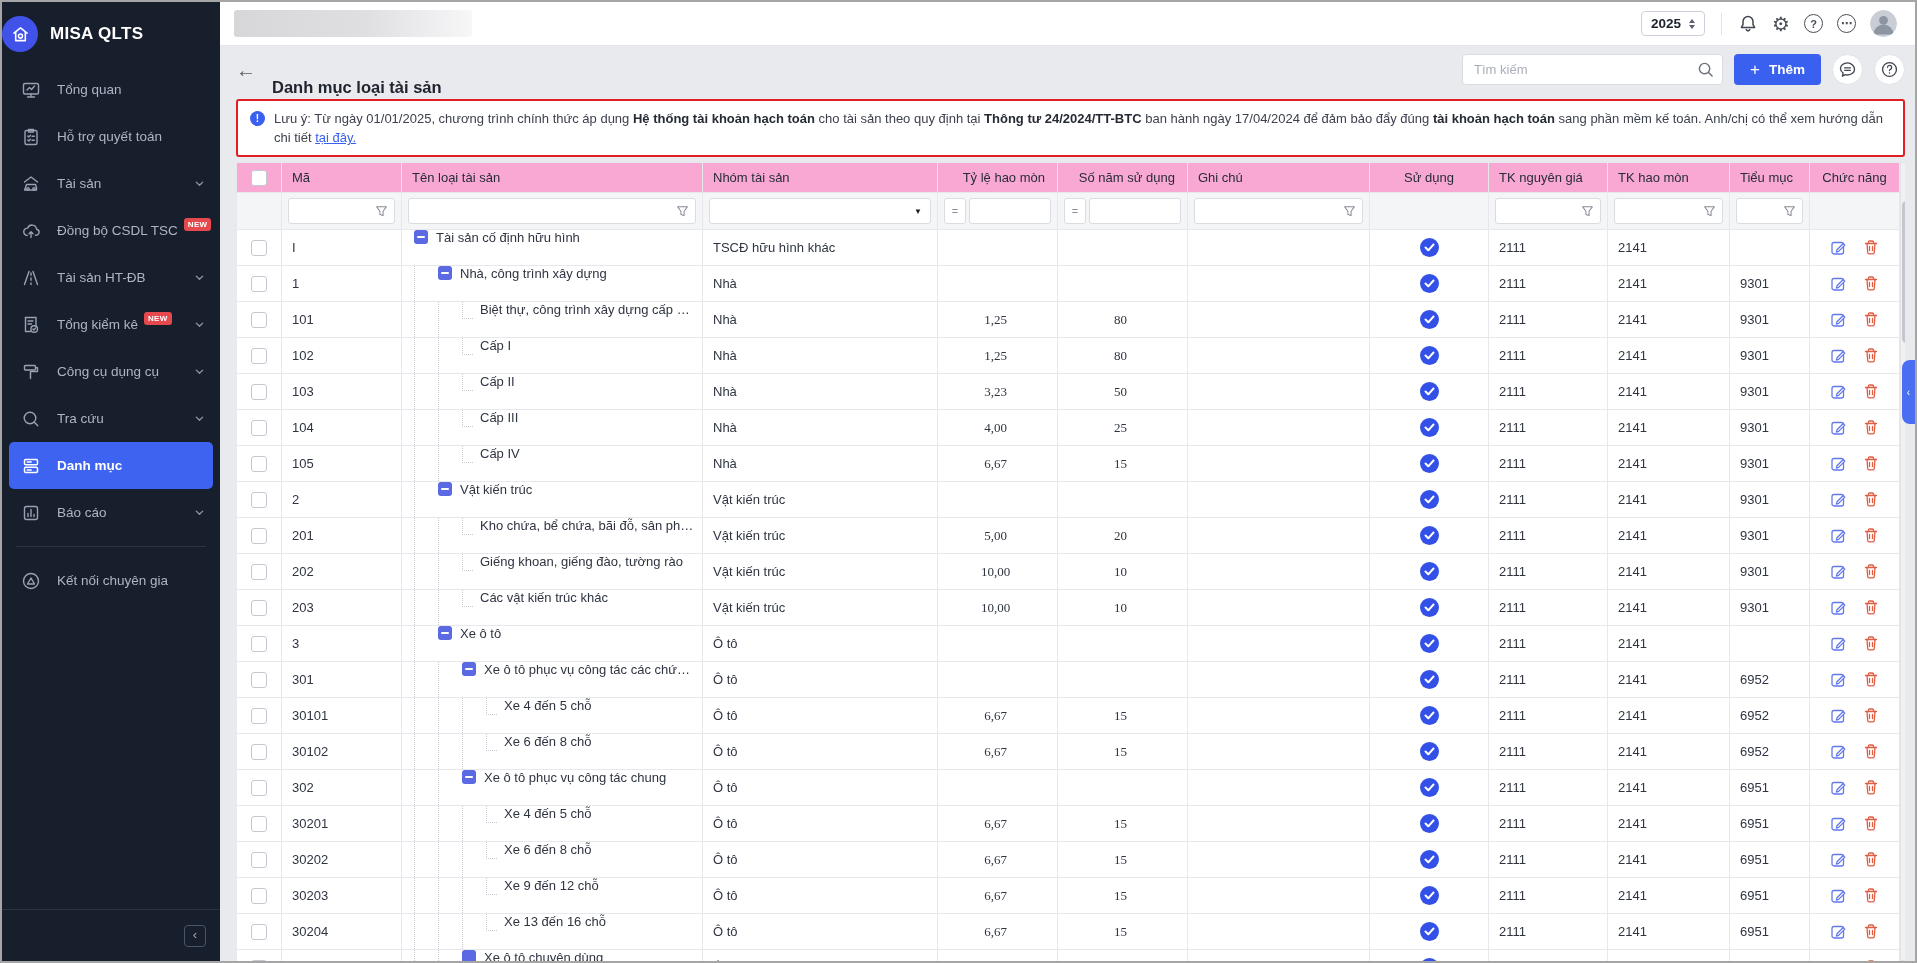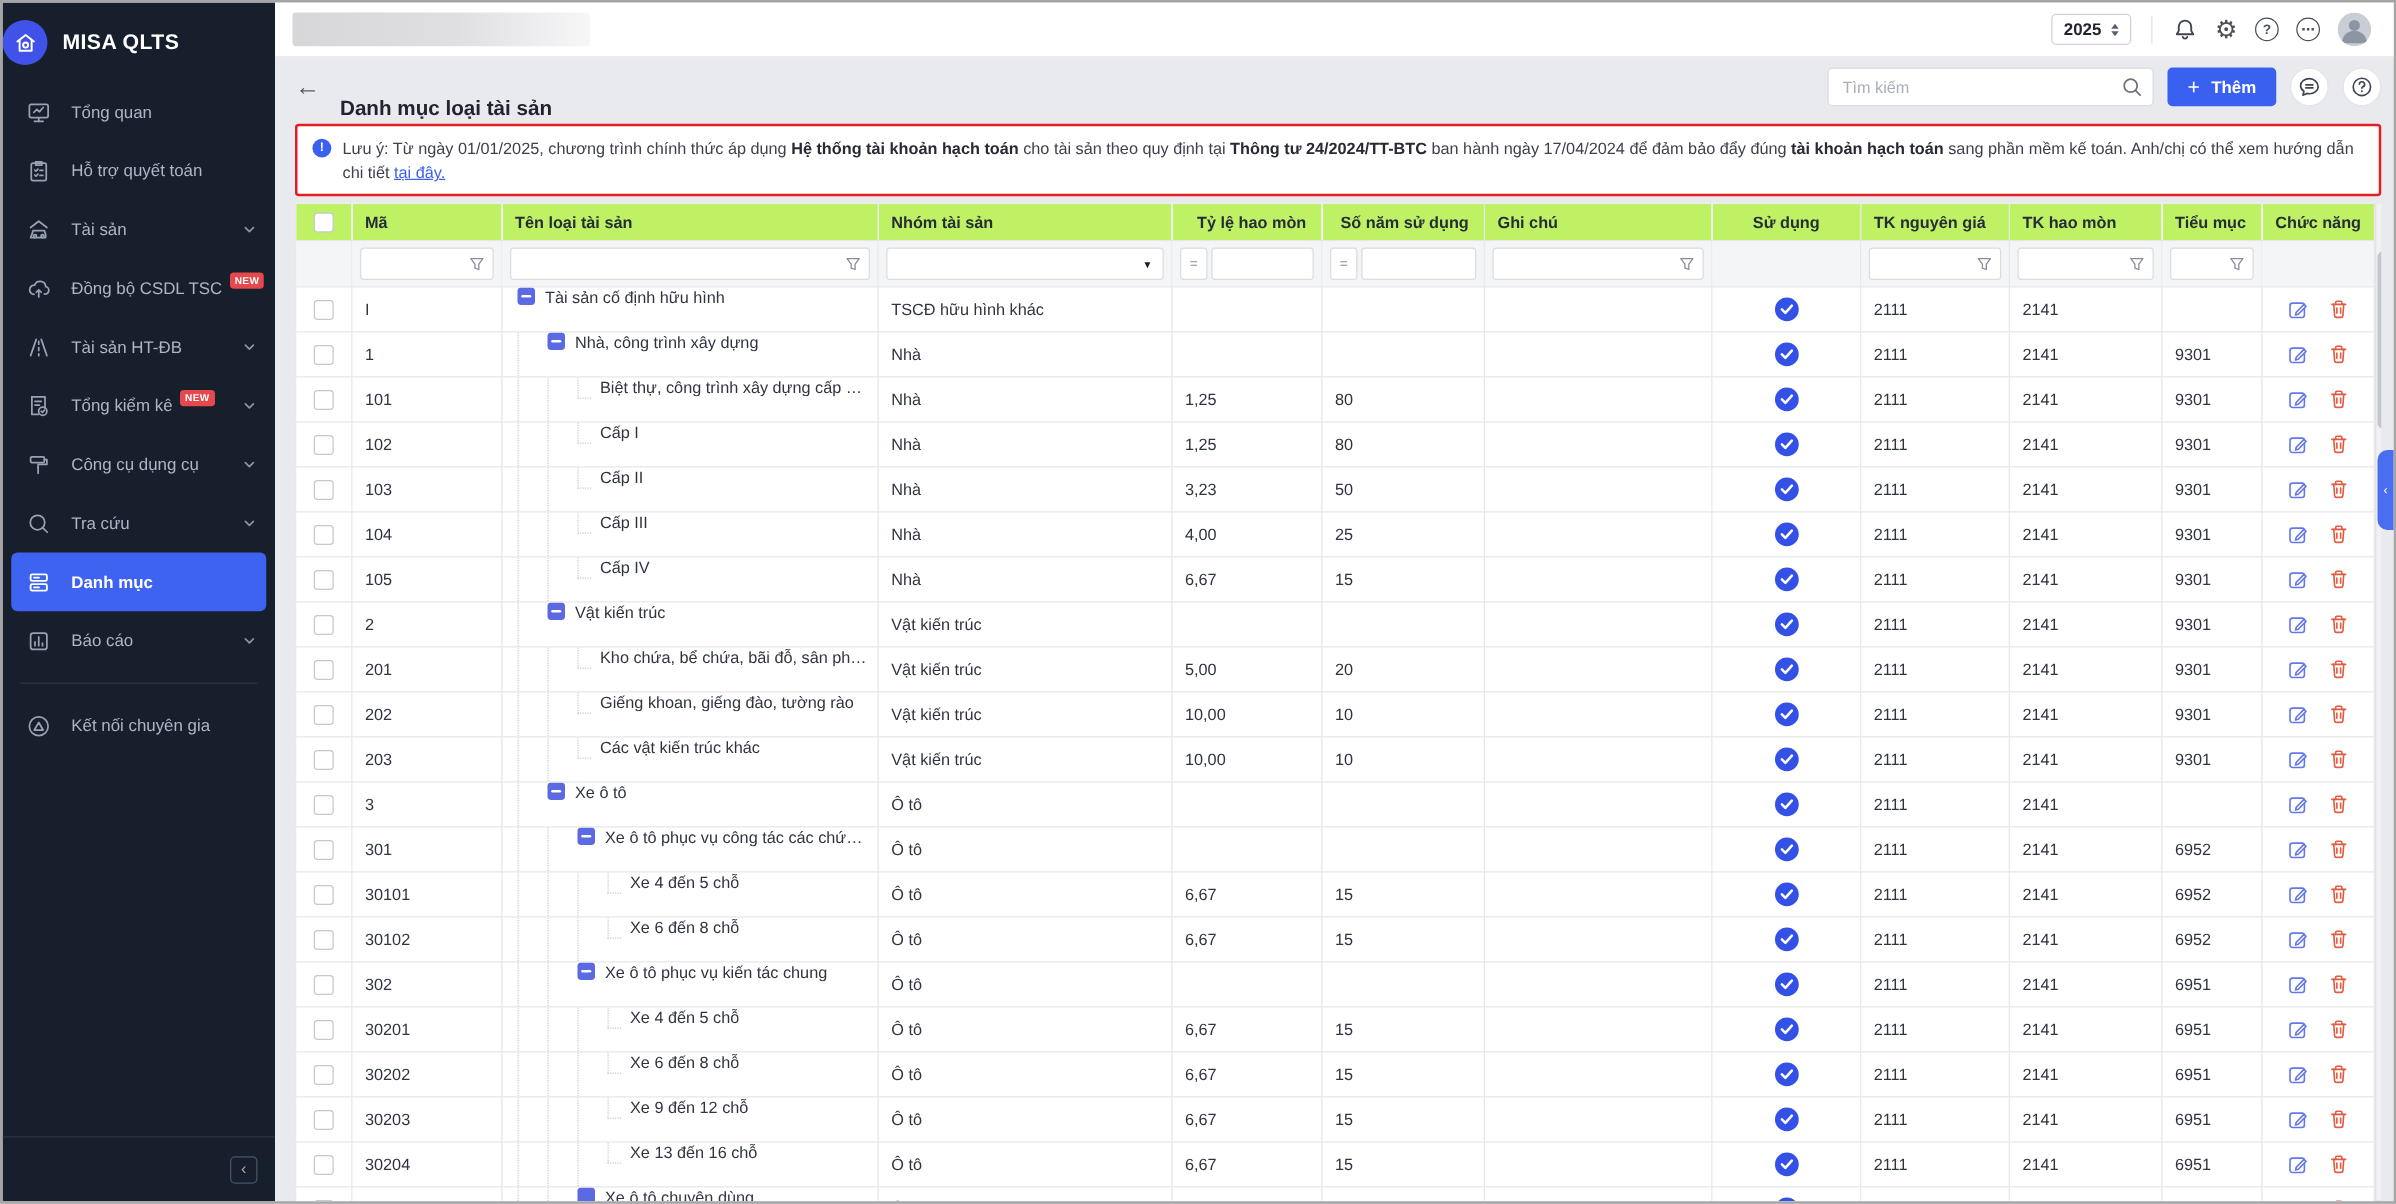--- a/index.html
+++ b/index.html
@@ -56,27 +56,27 @@
   .notice{margin:6px 10px 0 16px;background:#fff;border:2px solid #e01e23;border-radius:3px;padding:8px 12px;display:flex;gap:9px;flex:0 0 auto;}
   .notice-icon{flex:0 0 auto;width:15px;height:15px;border-radius:50%;background:#3a60f0;color:#fff;font-size:10px;font-weight:700;display:flex;align-items:center;justify-content:center;margin-top:2px;}
   .notice-text{font-size:13px;color:#3c414d;line-height:19px;}
   .notice-text b{color:#262a34;}
   .notice-link{color:#3a60f0;text-decoration:underline;cursor:pointer;}
 
   
   .table-area{position:relative;margin:5px 10px 0 16px;flex:1 1 auto;overflow:hidden;display:flex;align-items:stretch;}
   table.grid{border-collapse:collapse;table-layout:fixed;width:1663px;background:#fff;flex:0 0 auto;align-self:flex-start;}
   table.grid th,table.grid td{border:1px solid #e7e8eb;overflow:hidden;}
-  table.grid thead th{background:#bef264;font-size:13px;font-weight:700;color:#272c37;height:30px;padding:0 10px;text-align:left;white-space:nowrap;}
+  table.grid thead th{background:#f9a8d4;font-size:13px;font-weight:400;color:#272c37;height:30px;padding:0 10px;text-align:left;white-space:nowrap;}
   table.grid thead th.h-right{text-align:right;padding-right:12px;}
   table.grid thead th.h-center{text-align:center;}
   tr.filter-row td{background:#f4f5f7;height:37px;padding:5px 6px;}
   table.grid tbody td{height:35px;font-size:13px;color:#2e3440;padding:0 10px;background:#fff;white-space:nowrap;}
   td.c-center{text-align:center;}
-  td.c-right{text-align:left;padding-right:14px !important;}
+  td.c-right{text-align:center;padding-right:14px !important;font-family:Liberation Serif, serif;}
   td.name-td{padding:0 !important;}
   .cbx{display:inline-block;width:16px;height:16px;border:1.5px solid #c3c8d2;border-radius:3px;background:#fff;cursor:pointer;vertical-align:middle;}
   .f-wrap{display:flex;align-items:center;height:26px;background:#fff;border:1px solid #d9dce1;border-radius:3px;padding:0 6px;gap:4px;}
   .f-wrap input{border:none;outline:none;flex:1 1 auto;min-width:0;font-size:12px;background:transparent;font-family:inherit;}
   .funnel{margin-left:auto;display:flex;flex:0 0 auto;cursor:pointer;}
   .f-select{display:flex;align-items:center;justify-content:flex-end;height:26px;background:#fff;border:1px solid #d9dce1;border-radius:3px;padding:0 8px;cursor:pointer;}
   .caret{font-size:8px;color:#1c1c1c;}
   .f-eq{display:flex;gap:3px;height:26px;}
   .eq-box{width:22px;flex:0 0 auto;background:#fff;border:1px solid #d9dce1;border-radius:3px;display:flex;align-items:center;justify-content:center;color:#8a8f99;font-size:11px;}
   .eq-input{flex:1 1 auto;min-width:0;background:#fff;border:1px solid #d9dce1;border-radius:3px;outline:none;padding:0 6px;font-size:12px;font-family:inherit;}
@@ -1008,21 +1008,21 @@
             <tr>
               <td class="c-center"><span class="cbx"></span></td>
               <td>302</td>
               <td class="name-td">
                 <div class="name-cell">
                   <span class="tree-guide"></span>
                   <span class="tree-guide"></span>
                   <span class="tree-toggle">
                     <span class="tbar"></span>
                   </span>
-                  <span class="row-name">Xe ô tô phục vụ kiến tác chung</span>
+                  <span class="row-name">Xe ô tô phục vụ công tác chung</span>
                 </div>
               </td>
               <td>Ô tô</td>
               <td class="c-right"></td>
               <td class="c-right"></td>
               <td></td>
               <td class="c-center"><span class="use-check">
                   <svg width="11" height="9" viewBox="0 0 11 9" fill="none" stroke="#fff" stroke-width="2" stroke-linecap="round" stroke-linejoin="round">
                     <path d="M1.5 4.5l2.8 2.8L9.5 1.5"></path>
                   </svg>

